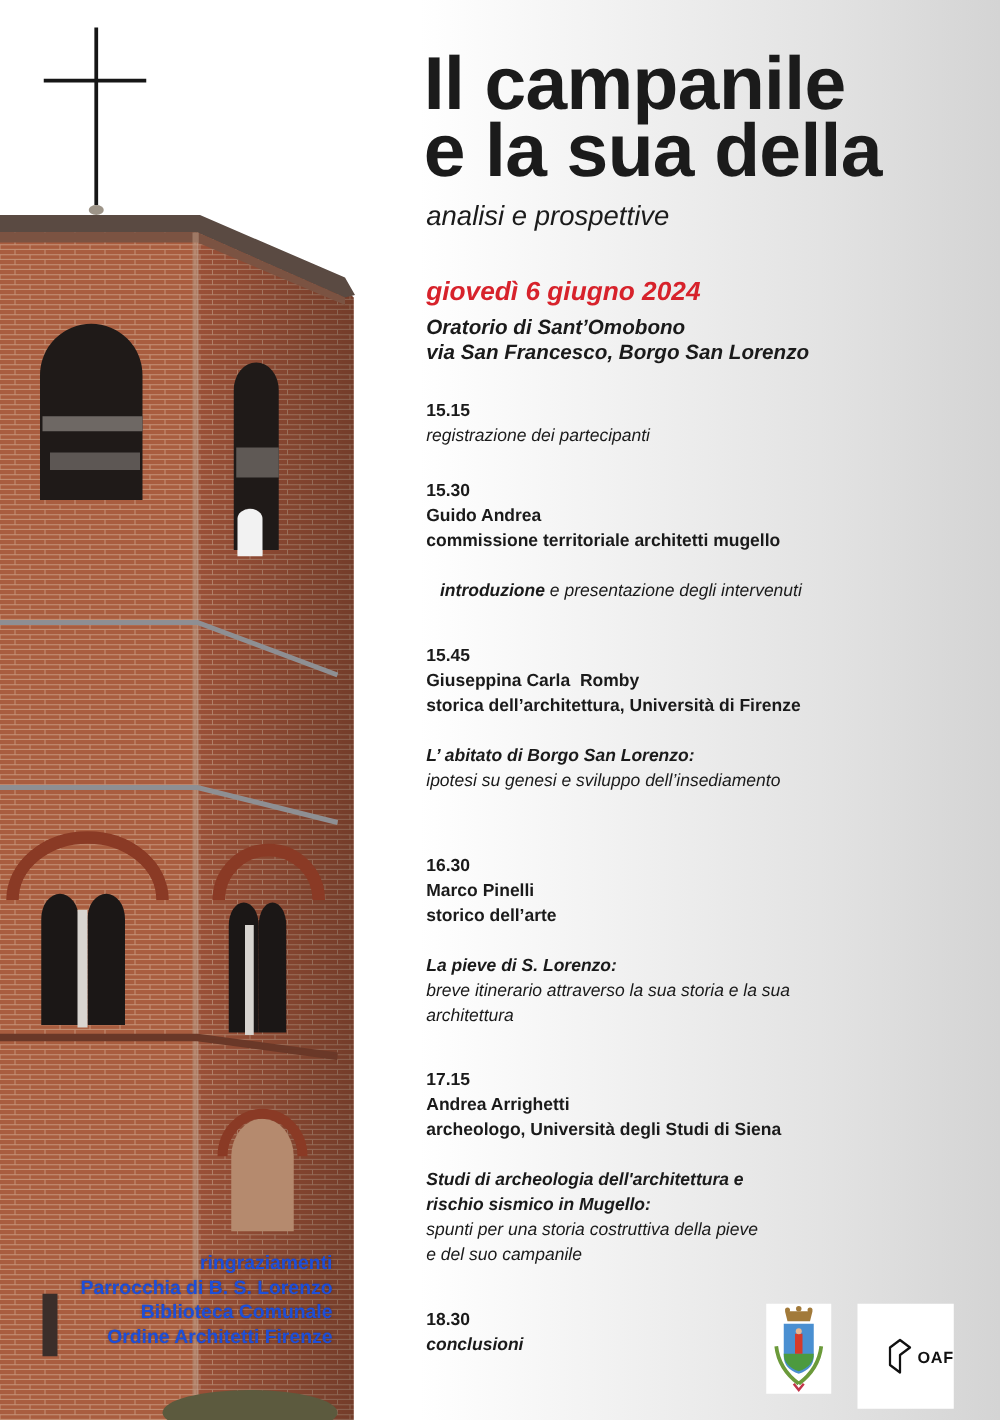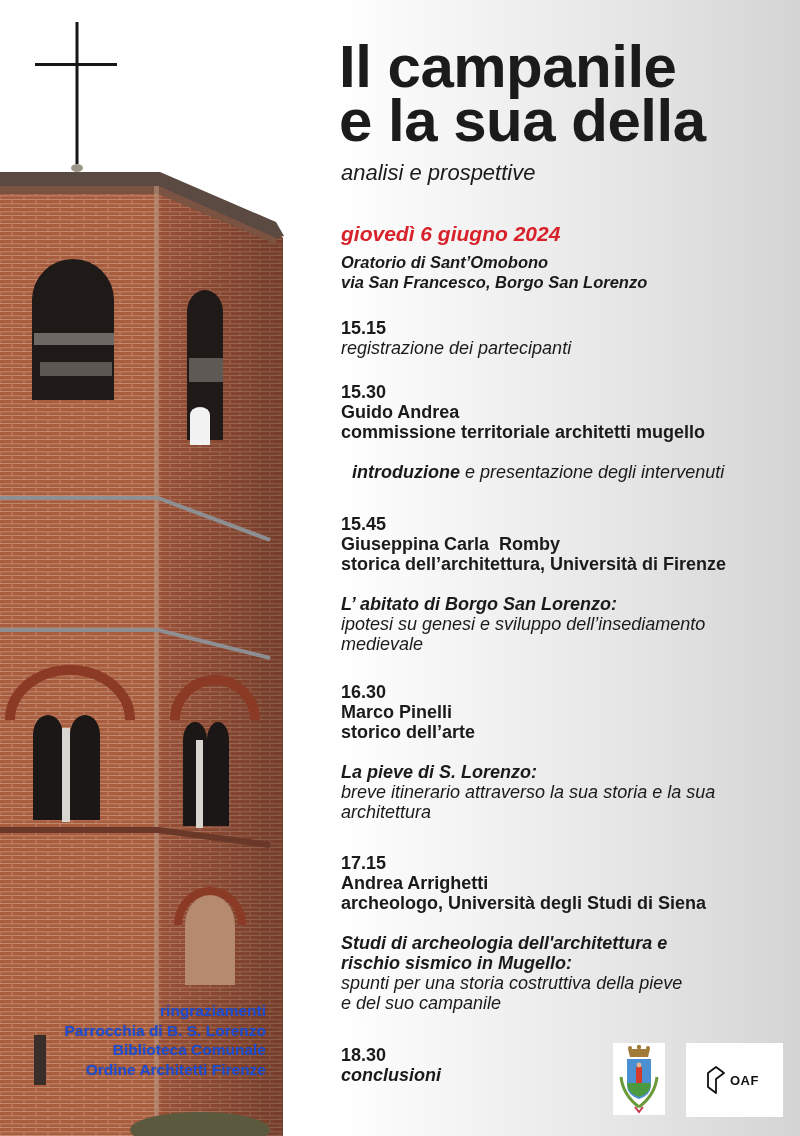--- a/index.html
+++ b/index.html
@@ -13,38 +13,38 @@
   .tower svg { display:block; }
   .title {
     position:absolute; left:335px; top:36px; margin:4px;
     font-weight:700; font-size:60px; line-height:54px; letter-spacing:-0.5px; color:#1b1b1b;
   }
   .title span { display:block; }
   .subtitle { position:absolute; left:341px; top:160px; font-style:italic; font-size:22px; color:#1b1b1b; }
   .date { position:absolute; left:341px; top:222px; font-style:italic; font-weight:700; font-size:21px; color:#d7222b; }
   .venue { position:absolute; left:341px; top:252px; font-style:italic; font-weight:700; font-size:16.5px; line-height:20px; }
   .venue div { display:block; }
-  .block { position:absolute; left:341px; font-size:18px; line-height:20px; }
+  .block { position:absolute; left:341px; font-size:14px; line-height:20px; }
   .time { font-weight:700; }
   .name { font-weight:700; }
   .role { font-weight:700; }
   .ital { font-style:italic; }
   .talk-title { font-style:italic; font-weight:700; }
   .talk-desc { font-style:italic; }
   .b { font-weight:700; font-style:italic;margin-left:11px; }
   
   .thanks {
     position:absolute; right:534px; top:1001px; text-align:right; color:#1d4ed8;
     font-weight:700; font-size:15.5px; line-height:19.5px; text-shadow:0 0 2px rgba(60,30,20,.5);
   }
   .thanks div { white-space:nowrap; }
   
   .logo { position:absolute; background:#fff; }
   .logo-comune { left:613px; top:1043px; width:52px; height:72px; }
-  .logo-oaf { left:686px; top:1043px; width:77px; height:74px; display:flex; align-items:center; justify-content:flex-start; gap:4px;padding-left:20px; }
+  .logo-oaf { left:686px; top:1043px; width:77px; height:84px; display:flex; align-items:center; justify-content:flex-end; gap:4px; }
   .oaf-text { font-weight:700; font-size:13px; letter-spacing:0.5px; color:#111; }
 </style>
 </head>
 <body>
 
 <div class="tower">
   <svg width="290" height="1136" viewBox="0 0 290 1136" xmlns="http://www.w3.org/2000/svg">
     <defs>
       <pattern id="bricks" width="24" height="8" patternUnits="userSpaceOnUse">
         <rect width="24" height="8" fill="#a95d3f"></rect>
@@ -129,21 +129,20 @@
   <div class="role">commissione territoriale architetti mugello</div>
   <div style="margin-top:20px" class="ital"><span class="b">introduzione</span><span> e presentazione degli intervenuti</span></div>
 </div>
 
 <div class="block" style="top:514px">
   <div class="time">15.45</div>
   <div class="name" style="white-space:pre">Giuseppina Carla  Romby</div>
   <div class="role">storica dell’architettura, Università di Firenze</div>
   <div style="margin-top:20px" class="talk-title">L’ abitato di Borgo San Lorenzo:</div>
   <div class="talk-desc">ipotesi su genesi e sviluppo dell’insediamento</div>
-  <div class="talk-desc">medievale</div>
 </div>
 
 <div class="block" style="top:682px">
   <div class="time">16.30</div>
   <div class="name">Marco Pinelli</div>
   <div class="role">storico dell’arte</div>
   <div style="margin-top:20px" class="talk-title">La pieve di S. Lorenzo:</div>
   <div class="talk-desc">breve itinerario attraverso la sua storia e la sua</div>
   <div class="talk-desc">architettura</div>
 </div>

